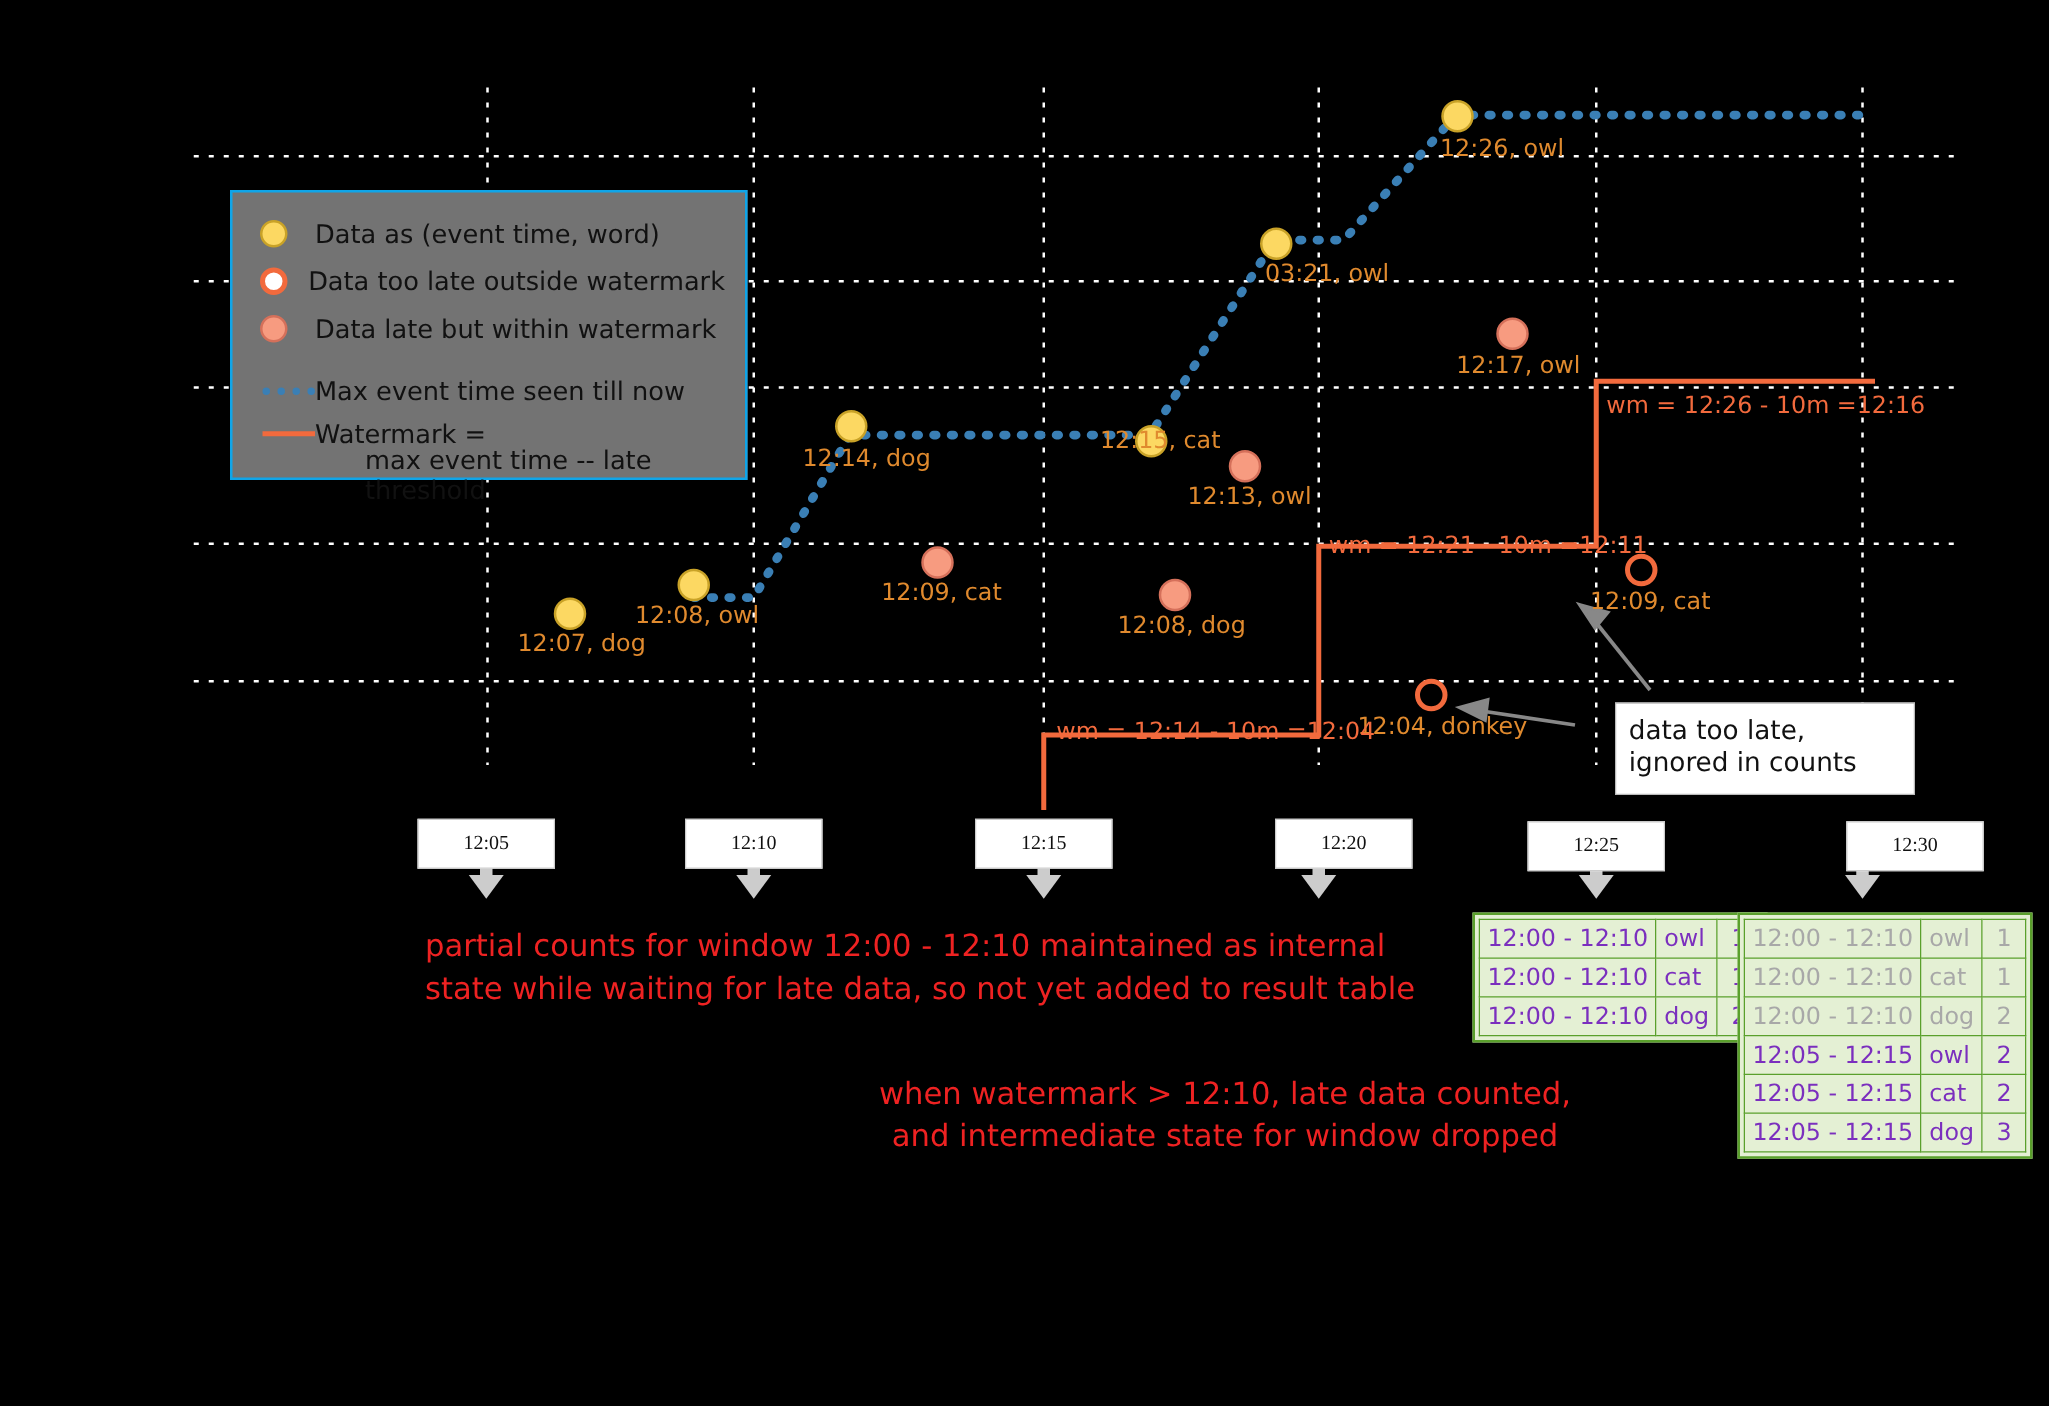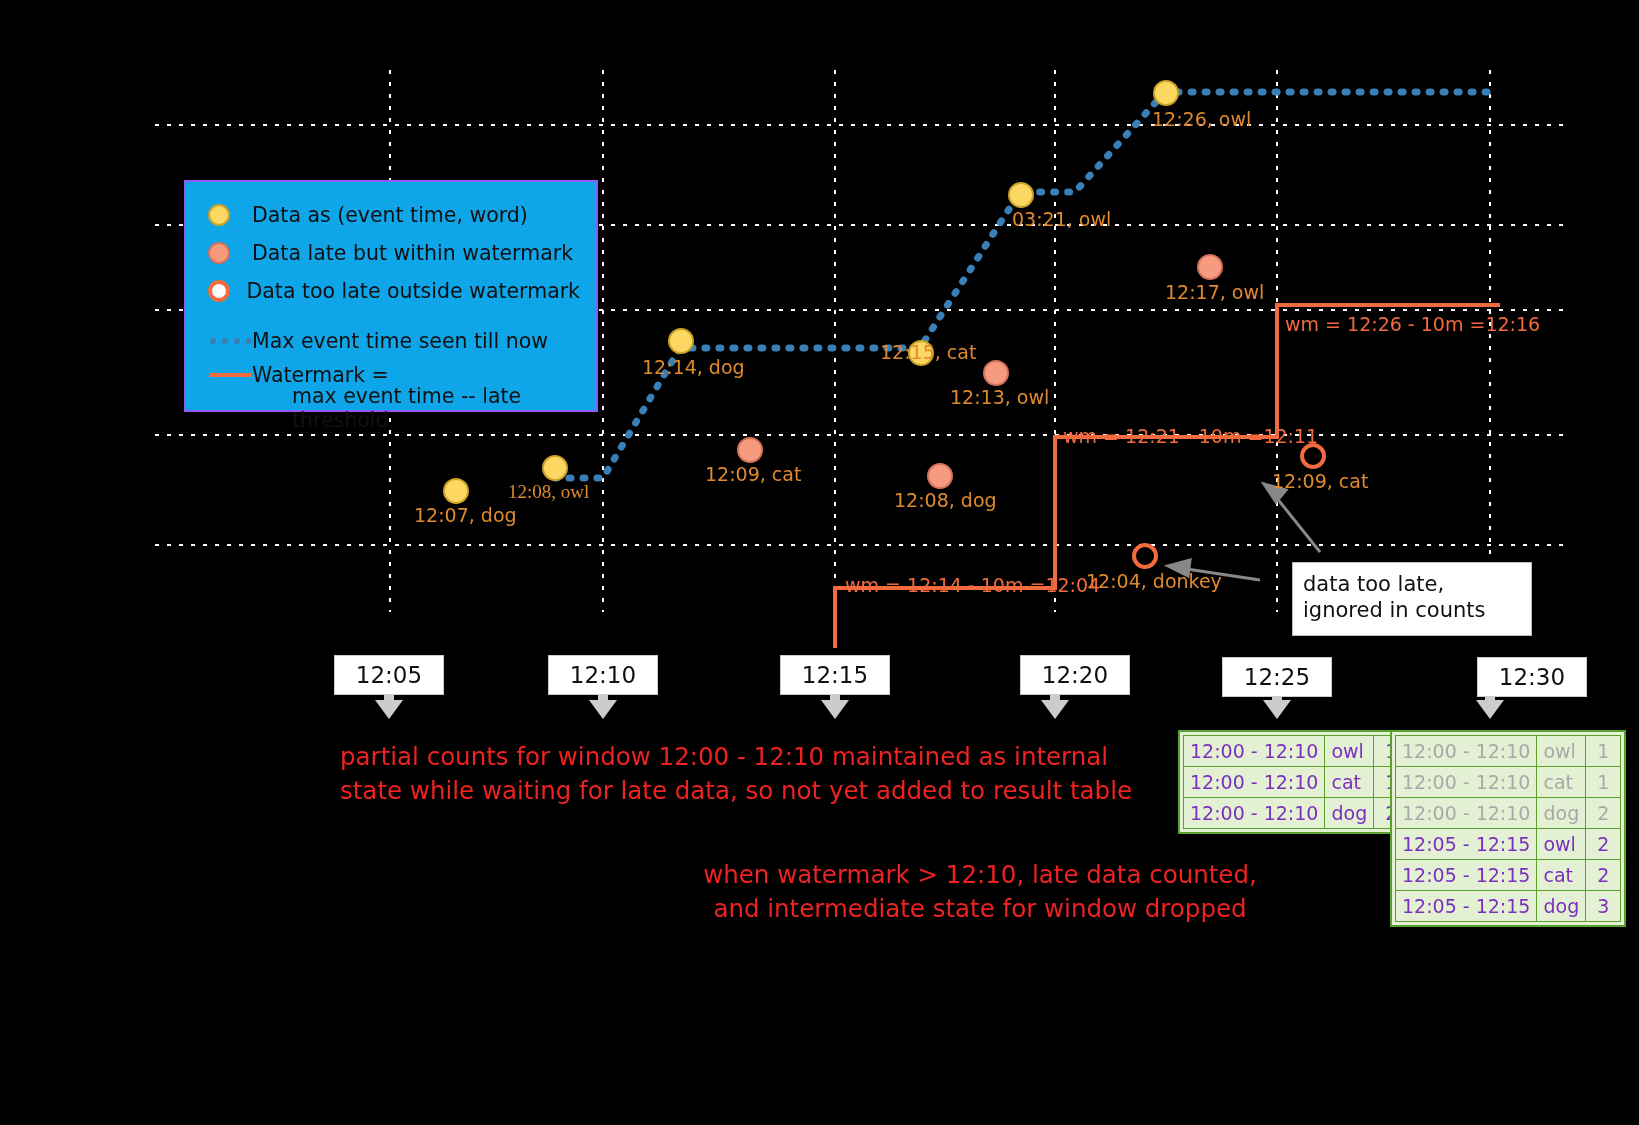--- a/index.html
+++ b/index.html
@@ -44,24 +44,24 @@
   }
   .wmlabel {
     position: absolute;
     color: #f26a3d;
     font-size: 19px;
     white-space: nowrap;
   }
   
   #legend {
     position: absolute;
-    left: 184px; top: 180px;
+    left: 184px; top: 152px;
     width: 414px; height: 232px;
-    background: #0ea5e9;
-    border: 2px solid #8b5cf6;
+    background: #737373;
+    border: 2px solid #0ea5e9;
     box-sizing: border-box;
     padding: 14px 16px 0 16px;
   }
   .legrow {
     display: flex;
     align-items: center;
     height: 38px;
   }
   .legmark {
     width: 44px;
@@ -95,25 +95,26 @@
     padding-left: 90px;
     margin-top: -6px;
   }
   
   .tickbox {
     position: absolute;
     width: 110px; height: 40px;
     background: #ffffff;
     border: 1px solid #cccccc;
     color: #111111;
-    font-size: 23px;
+    font-size: 16px;
     display: flex;
     align-items: center;
     justify-content: center;
     box-sizing: border-box;
+    font-family: Liberation Serif, serif;
   }
   
   #callout {
     position: absolute;
     left: 1264px; top: 562px;
     width: 240px; height: 74px;
     background: #ffffff;
     border: 1px solid #bbbbbb;
     box-sizing: border-box;
     padding: 8px 10px;
@@ -222,29 +223,29 @@
 
   <div id="legend">
     <div class="legrow">
       <span class="legmark">
           <span class="legdot yellow"></span>
         </span>
       <span class="legtext">Data as (event time, word)</span>
     </div>
     <div class="legrow">
       <span class="legmark">
+          <span class="legdot hollow"></span>
+        </span>
+      <span class="legtext">Data too late outside watermark</span>
+    </div>
+    <div class="legrow">
+      <span class="legmark">
           <span class="legdot salmon"></span>
         </span>
       <span class="legtext">Data late but within watermark</span>
-    </div>
-    <div class="legrow">
-      <span class="legmark">
-          <span class="legdot hollow"></span>
-        </span>
-      <span class="legtext">Data too late outside watermark</span>
     </div>
     <div style="height:12px"></div>
     <div class="legrow">
       <span class="legmark">
           <span class="legline-blue"></span>
         </span>
       <span class="legtext">Max event time seen till now</span>
     </div>
     <div class="legrow" style="height:30px">
       <span class="legmark">
@@ -252,21 +253,21 @@
         </span>
       <span class="legtext">Watermark =</span>
     </div>
     <div class="leg-sub">max event time -- late threshold</div>
   </div>
 
   <div class="pt yellow" style="left:443px; top:478px;"></div>
   <div class="ptlabel" style="left:414px; top:504px;">12:07, dog</div>
 
   <div class="pt yellow" style="left:542px; top:455px;"></div>
-  <div class="ptlabel" style="left:508px; top:481px;font-family:Liberation Serif, serif;">12:08, owl</div>
+  <div class="ptlabel" style="left:508px; top:481px;">12:08, owl</div>
 
   <div class="pt yellow" style="left:668px; top:328px;"></div>
   <div class="ptlabel" style="left:642px; top:356px;">12:14, dog</div>
 
   <div class="pt yellow" style="left:908px; top:340px;"></div>
   <div class="ptlabel" style="left:880px; top:341px;">12:15, cat</div>
 
   <div class="pt yellow" style="left:1008px; top:182px;"></div>
   <div class="ptlabel" style="left:1012px; top:208px;">03:21, owl</div>
 

